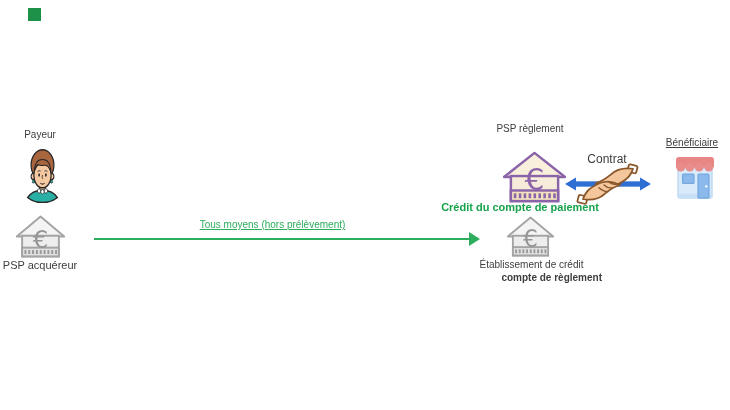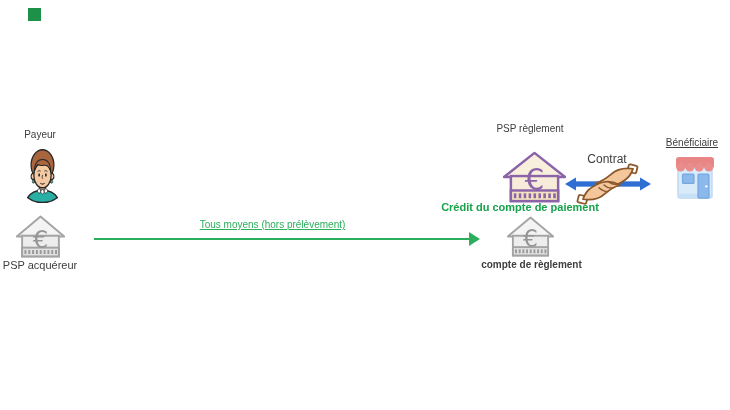--- a/index.html
+++ b/index.html
@@ -29,21 +29,21 @@
     position:absolute;left:469px;top:232px;width:0;height:0;
     border-left:11px solid var(--flow-green,#2dae5c);
     border-top:7px solid transparent;border-bottom:7px solid transparent;
   }
   .acquereur-lbl{left:485px;top:123px;width:90px;}
   .house-acquereur{left:503px;top:151px;width:63px;height:52px;}
   .credit-lbl{left:438px;top:201px;width:164px;font-size:11px;font-weight:bold;color:var(--credit-green,#16a34a);}
   .house-etab{left:507px;top:216px;width:47px;height:41px;}
   .etab-block{left:461px;top:259px;width:141px;font-size:10px;line-height:12.6px;}
   .etab-line{white-space:nowrap;}
-  .etab-bold{font-weight:bold;}
+  .etab-bold{font-weight:bold;text-align:right;}
   .contrat-lbl{left:576px;top:153px;width:62px;font-size:12px;}
   .handshake-svg{position:absolute;left:565px;top:163px;width:86px;height:42px;}
   .benef-lbl{left:658px;top:137px;width:68px;text-decoration:underline;}
   .store-svg{position:absolute;left:672px;top:155px;width:46px;height:45px;}
   .divider{
     position:absolute;left:76px;top:401px;width:579px;height:1px;
     background:var(--divider-gray,#dbdbdb);
   }
 </style>
 </head>
@@ -129,20 +129,21 @@
         <rect x="26" y="44" width="2.6" height="5"></rect>
       <rect x="31" y="44" width="2.6" height="5"></rect>
         <rect x="36" y="44" width="2.6" height="5"></rect>
       <rect x="41" y="44" width="2.6" height="5"></rect>
         <rect x="46" y="44" width="2.6" height="5"></rect>
       <rect x="51" y="44" width="2.6" height="5"></rect>
     </g>
     <text x="32" y="41" text-anchor="middle" font-size="32" fill="#969696" font-family="DejaVu Sans, sans-serif">€</text>
   </svg>
   <div class="lbl etab-block">
+    <div class="etab-line">Établissement de crédit</div>
     <div class="etab-line etab-bold">compte de règlement</div>
   </div>
 
   <div class="lbl contrat-lbl">Contrat</div>
   <svg class="handshake-svg" viewBox="0 0 86 44" preserveAspectRatio="none">
     <g>
       <rect x="9" y="19.2" width="68" height="5.6" fill="#2f6fd4"></rect>
       <polygon points="0,22 11,15.2 11,28.8" fill="#2f6fd4"></polygon>
       <polygon points="86,22 75,15.2 75,28.8" fill="#2f6fd4"></polygon>
     </g>

